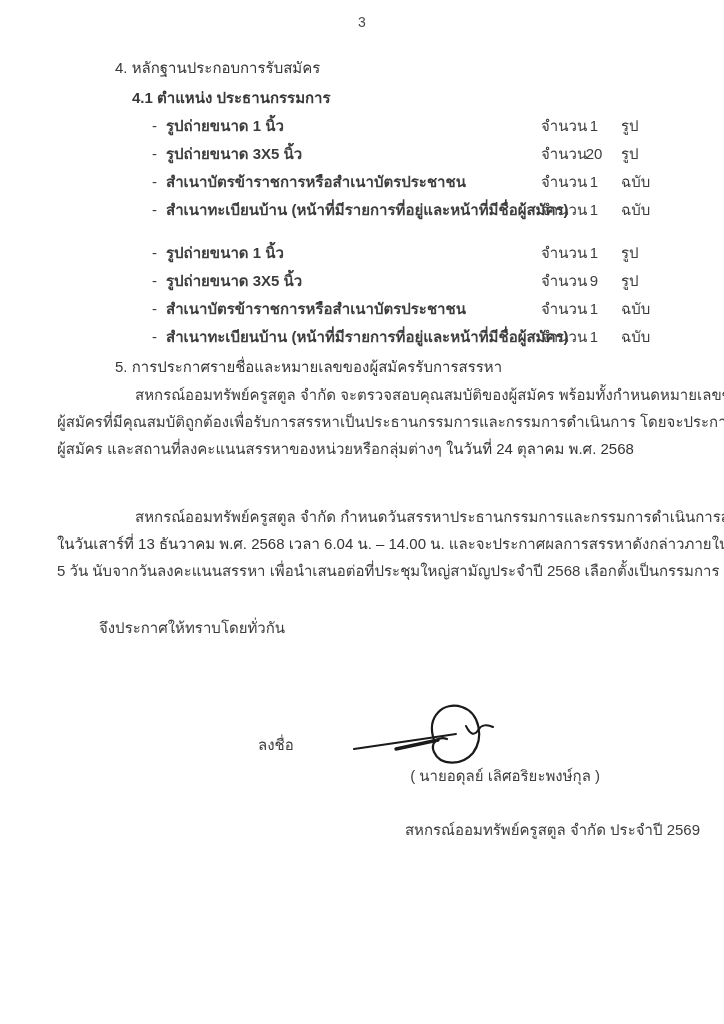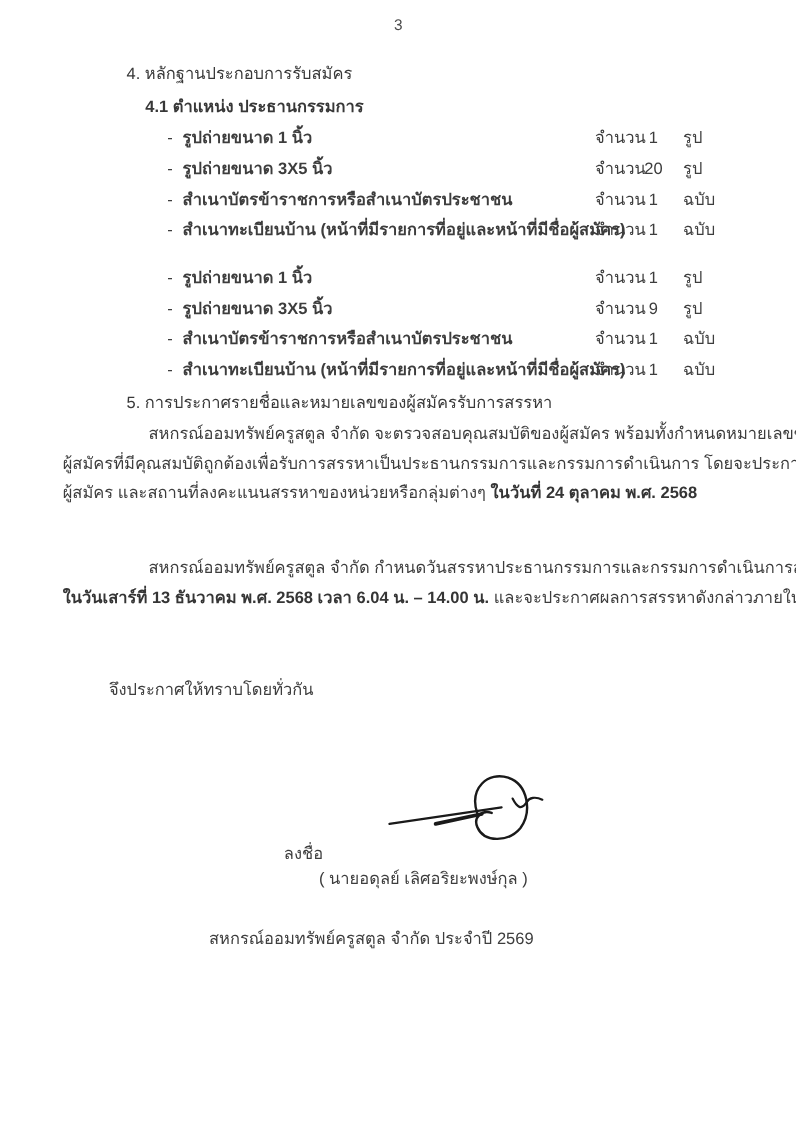--- a/index.html
+++ b/index.html
@@ -17,26 +17,26 @@
   .h-sec{font-weight:400;color:#383838;}
   .h-sub{font-weight:700;color:#383838;}
   .item-row{left:0;width:724px;height:28px;}
   .item-row .dash{position:absolute;left:152px;}
   .item-row .ilabel{position:absolute;left:166px;font-weight:bold;}
   .item-row .qlabel{position:absolute;left:541px;}
   .item-row .qnum{position:absolute;left:580px;width:28px;text-align:center;}
   .item-row .qunit{position:absolute;left:586px;margin-left:35px;}
   .pline{left:57px;line-height:27px;}
   .pline.indent{left:135px;}
-  .bseg{font-weight:700;color:#353535;}
+  .bseg{font-weight:400;color:#353535;}
   .closing{left:99px;}
   .dateline{left:140px;}
-  .signlabel{left:258px;margin-top:32px;}
+  .signlabel{left:258px;}
   .sig-svg{position:absolute;left:352px;top:698px;width:150px;height:72px;}
-  .center-block{text-align:left;white-space:nowrap;margin-top:24px;}
+  .center-block{text-align:right;white-space:nowrap;}
   .name-line{left:290px;width:310px;}
   .role-line{left:190px;width:510px;}
   .org-line{left:190px;width:510px;}
 </style>
 </head>
 <body>
 
 <div class="page">
 
   <div class="abs page-num" style="top:8px">3</div>
@@ -103,20 +103,21 @@
     <span class="qunit">ฉบับ</span>
   </div>
 
   <div class="abs h-sec" style="top:353px;left:115px">5. การประกาศรายชื่อและหมายเลขของผู้สมัครรับการสรรหา</div>
   <div class="abs pline indent" style="top:381px"><span>สหกรณ์ออมทรัพย์ครูสตูล จำกัด จะตรวจสอบคุณสมบัติของผู้สมัคร พร้อมทั้งกำหนดหมายเลขของ</span><b class="bseg"></b><span></span></div>
   <div class="abs pline" style="top:408px"><span>ผู้สมัครที่มีคุณสมบัติถูกต้องเพื่อรับการสรรหาเป็นประธานกรรมการและกรรมการดำเนินการ โดยจะประกาศรายชื่อ</span><b class="bseg"></b><span></span></div>
   <div class="abs pline" style="top:435px"><span>ผู้สมัคร และสถานที่ลงคะแนนสรรหาของหน่วยหรือกลุ่มต่างๆ </span><b class="bseg">ในวันที่ 24 ตุลาคม พ.ศ. 2568</b><span></span></div>
 
   <div class="abs pline indent" style="top:503px"><span>สหกรณ์ออมทรัพย์ครูสตูล จำกัด กำหนดวันสรรหาประธานกรรมการและกรรมการดำเนินการสหกรณ์</span><b class="bseg"></b><span></span></div>
   <div class="abs pline" style="top:530px"><span></span><b class="bseg">ในวันเสาร์ที่ 13 ธันวาคม พ.ศ. 2568 เวลา 6.04 น. – 14.00 น.</b><span> และจะประกาศผลการสรรหาดังกล่าวภายใน</span></div>
+  <div class="abs pline" style="top:557px"><span>5 วัน นับจากวันลงคะแนนสรรหา เพื่อนำเสนอต่อที่ประชุมใหญ่สามัญประจำปี 2568 เลือกตั้งเป็นกรรมการ</span><b class="bseg"></b><span></span></div>
 
   <div class="abs closing" style="top:614px">จึงประกาศให้ทราบโดยทั่วกัน</div>
 
   <div class="abs signlabel" style="top:731px">ลงชื่อ</div>
 
   <svg class="sig-svg" viewBox="0 0 150 72" aria-hidden="true">
     <g fill="none" stroke="#1a1a1a" stroke-linecap="round">
       <path d="M2 51 C 30 47, 70 41, 104 36" stroke-width="2"></path>
       <path d="M44 51 C 58 48, 72 45, 86 42" stroke-width="3.4"></path>
       <path d="M82 42 C 74 18, 92 3, 110 9 C 128 15, 132 40, 121 55 C 110 68, 88 68, 82 54 C 78 45, 86 38, 95 41" stroke-width="2.2"></path>

